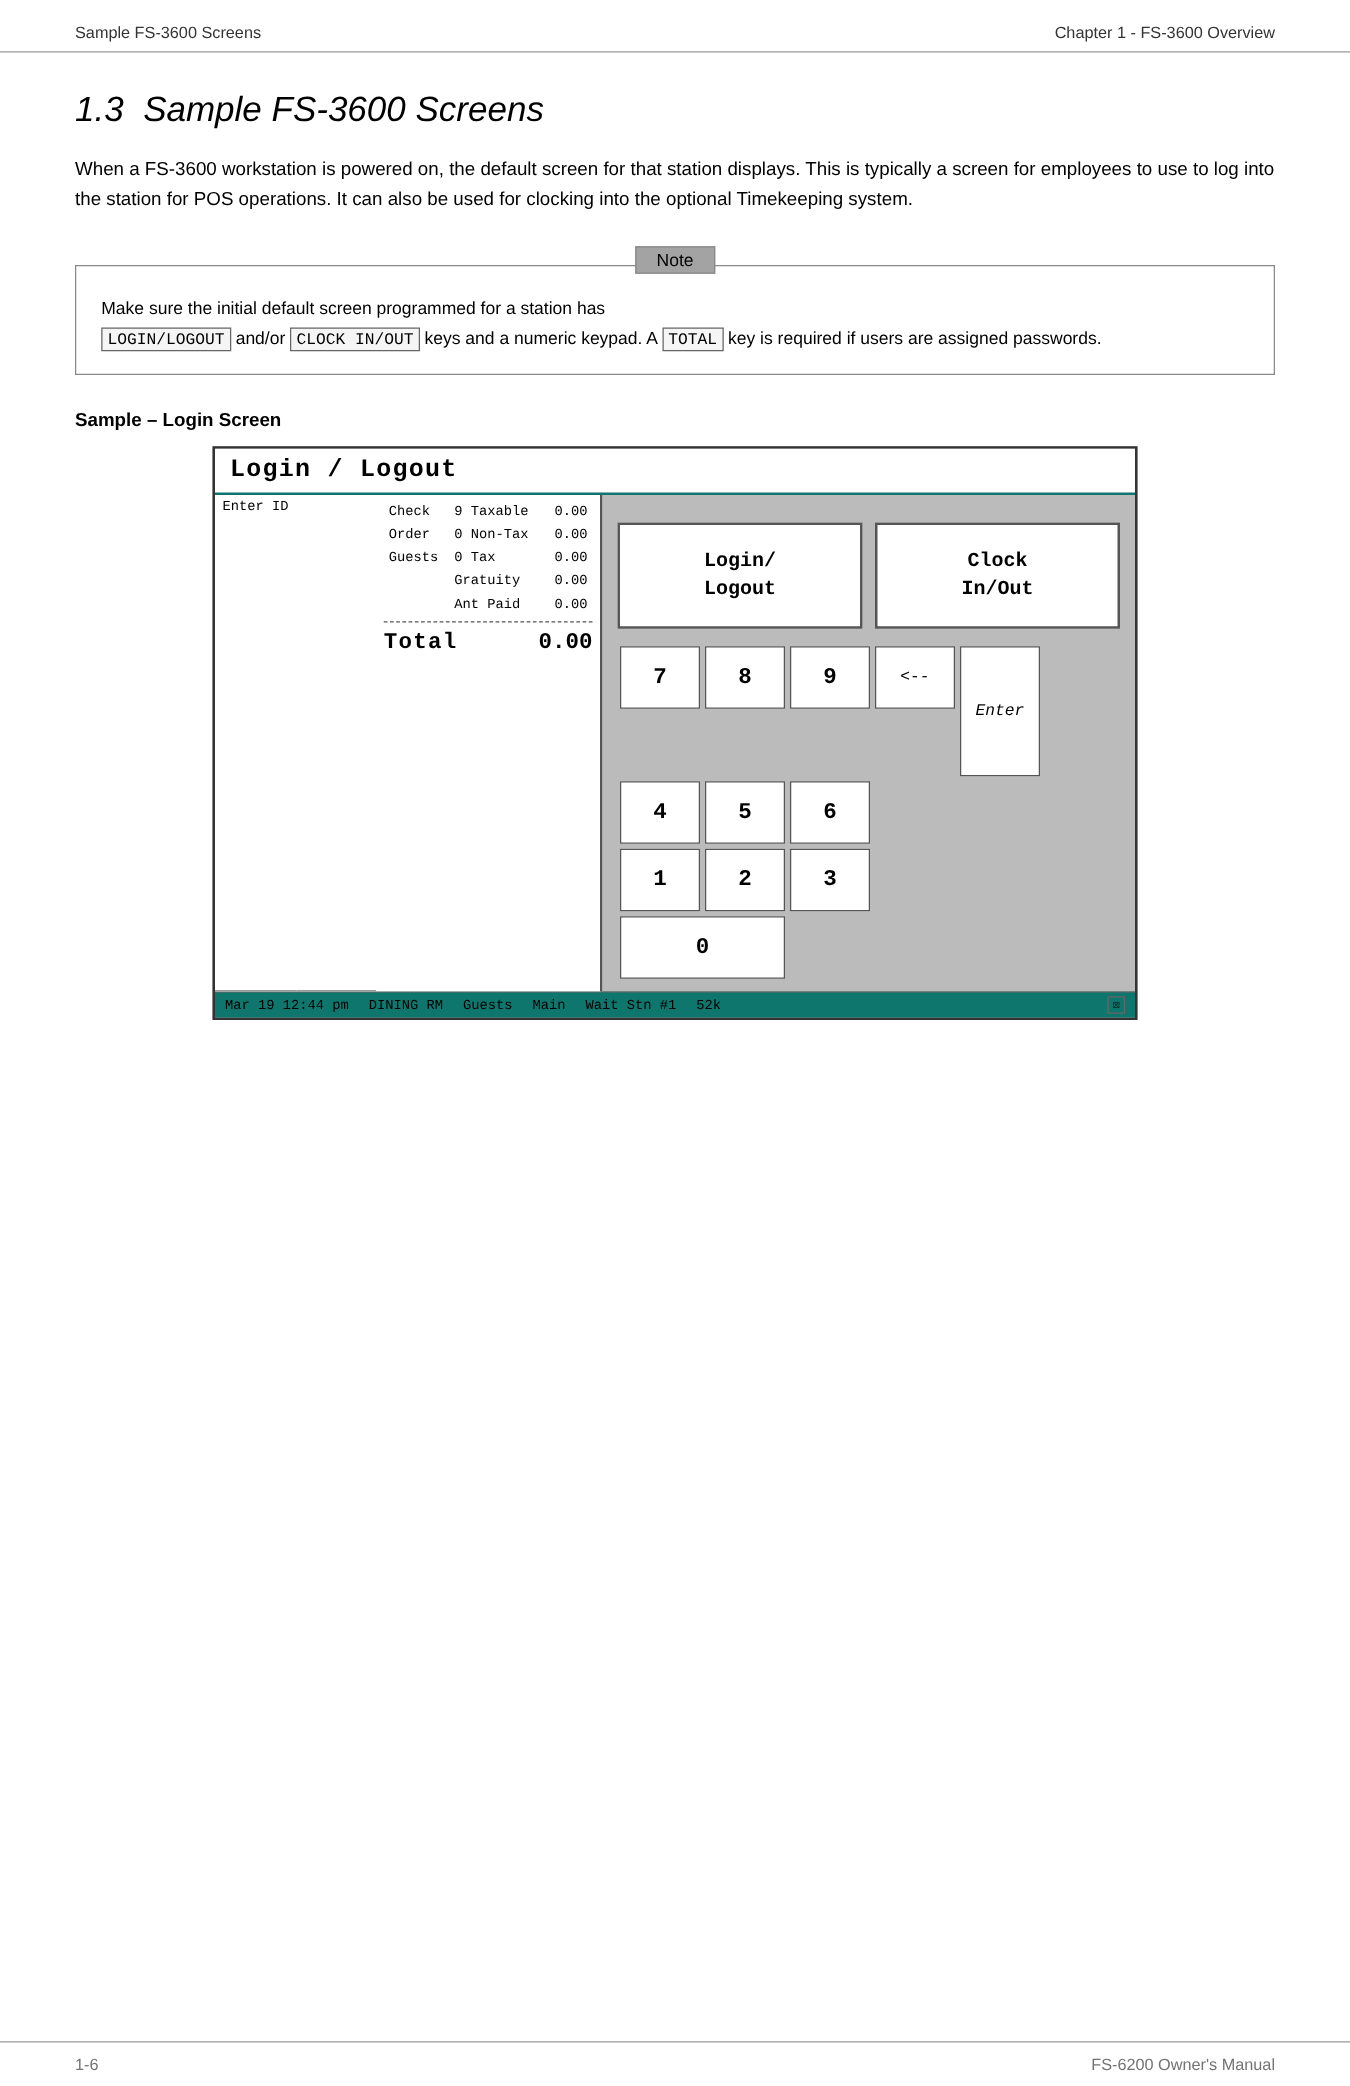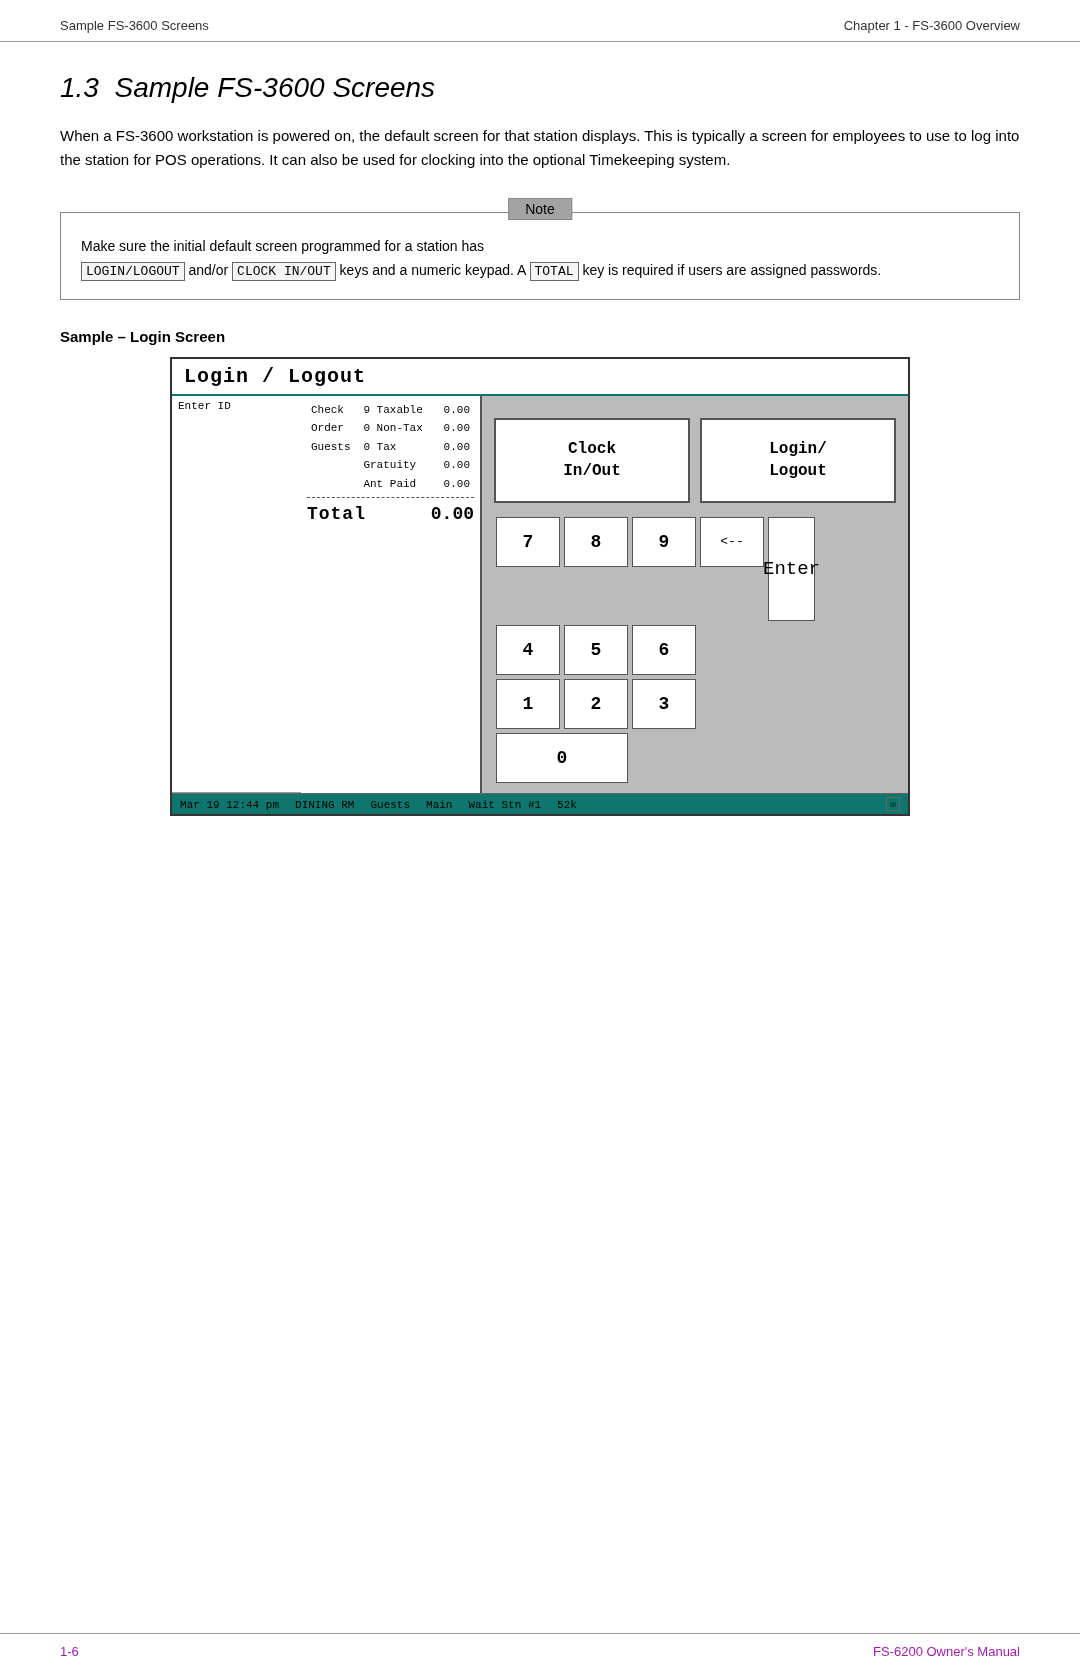--- a/index.html
+++ b/index.html
@@ -229,24 +229,25 @@
       margin: 2px;
     }
 
     .numpad-btn.backspace {
       font-size: 13px;
       font-weight: normal;
       width: 64px;
     }
 
     .numpad-btn.enter-btn {
-      font-size: 19px;
+      font-size: 13px;
       font-weight: normal;
-      width: 47px;
+      width: 64px;
       height: 104px;
+      font-style: italic;
     }
 
     .numpad-btn.zero-btn {
       width: 132px;
     }
 
     
     .pos-status-bar {
       background: #0f766e;
       border-top: 1px solid #666;
@@ -273,21 +274,21 @@
     .page-footer {
       position: absolute;
       bottom: 0;
       left: 0;
       right: 0;
       display: flex;
       justify-content: space-between;
       padding: 10px 60px;
       font-size: 13px;
       border-top: 1px solid #999;
-      color: #a21caf;
+      color: #737373;
       align-items: flex-end;
     }
   </style>
 </head>
 <body>
 
 <div class="page-header">
   <span>Sample FS-3600 Screens</span>
   <span>Chapter 1 - FS-3600 Overview</span>
 </div>
@@ -355,24 +356,24 @@
             <span class="pos-total-label">Total</span>
             <span class="pos-total-amount">&nbsp;&nbsp;&nbsp;&nbsp;&nbsp;&nbsp;0.00</span>
           </div>
         </div>
       </div>
 
       <div class="pos-right">
 
         <div class="pos-top-buttons">
           <div class="pos-function-btn">
+            Login/<br>Logout
+          </div>
+          <div class="pos-function-btn">
             Clock<br>In/Out
-          </div>
-          <div class="pos-function-btn">
-            Login/<br>Logout
           </div>
         </div>
 
         <div class="numpad">
           <div class="numpad-row">
             <div class="numpad-btn">7</div>
             <div class="numpad-btn">8</div>
             <div class="numpad-btn">9</div>
             <div class="numpad-btn backspace">&lt;--</div>
             <div class="numpad-btn enter-btn" style="height:104px; position:relative; margin-left:2px;">Enter</div>

